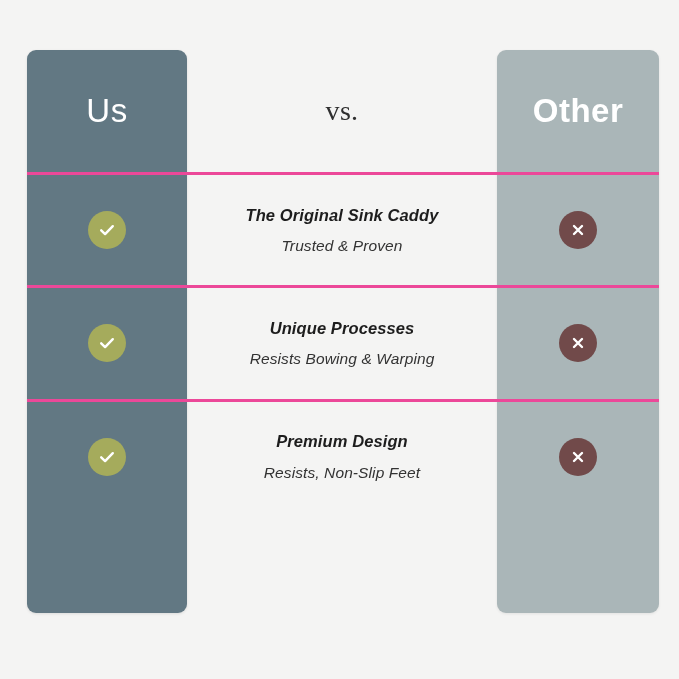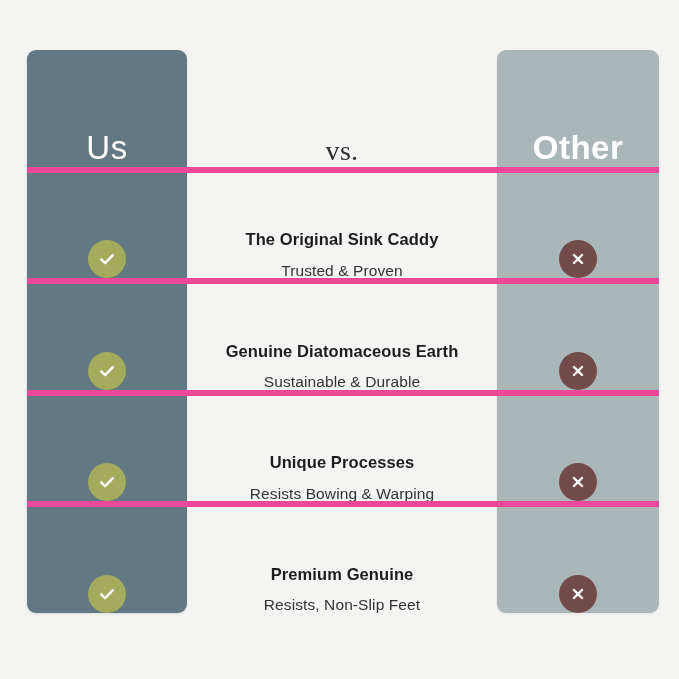--- a/index.html
+++ b/index.html
@@ -50,28 +50,29 @@
     width: 632px;
     height: 563px;
     z-index: 2;
     display: flex;
     flex-direction: column;
   }
 
   .row {
     display: flex;
     flex-direction: row;
-    align-items: flex-end;
+    align-items: center;
   }
   .row-header {
     height: 122px;
   }
   .row-feature {
     height: 110.25px;
-    border-top: 6px solid #ec4899;
+    border-top: 3px solid #ec4899;
+    font-style: italic;
   }
 
   .cell {
     display: flex;
     align-items: center;
     justify-content: center;
     box-sizing: border-box;
   }
   .cell-left  { width: 160px; flex: 0 0 160px; }
   .cell-mid   { flex: 1 1 auto; }
@@ -174,42 +175,20 @@
       </div>
       <div class="cell cell-right">
         <div class="badge badge-no">
           <svg width="20" height="20" viewBox="0 0 20 20" aria-hidden="true">
             <path d="M6 6 L14 14 M14 6 L6 14" fill="none" stroke="#ffffff" stroke-width="2.4" stroke-linecap="round"></path>
           </svg>
         </div>
       </div>
     </div>
 
-    <div class="row row-feature">
-      <div class="cell cell-left">
-        <div class="badge badge-yes">
-          <svg width="20" height="20" viewBox="0 0 20 20" aria-hidden="true">
-            <path d="M4.2 10.3 L8.1 14.1 L15.8 6.2" fill="none" stroke="#ffffff" stroke-width="2.4" stroke-linecap="round" stroke-linejoin="round"></path>
-          </svg>
-        </div>
-      </div>
-      <div class="cell cell-mid">
-        <div class="feature-text">
-          <span class="feature-title">Genuine Diatomaceous Earth</span>
-          <span class="feature-sub">Sustainable &amp; Durable</span>
-        </div>
-      </div>
-      <div class="cell cell-right">
-        <div class="badge badge-no">
-          <svg width="20" height="20" viewBox="0 0 20 20" aria-hidden="true">
-            <path d="M6 6 L14 14 M14 6 L6 14" fill="none" stroke="#ffffff" stroke-width="2.4" stroke-linecap="round"></path>
-          </svg>
-        </div>
-      </div>
-    </div>
 
     <div class="row row-feature">
       <div class="cell cell-left">
         <div class="badge badge-yes">
           <svg width="20" height="20" viewBox="0 0 20 20" aria-hidden="true">
             <path d="M4.2 10.3 L8.1 14.1 L15.8 6.2" fill="none" stroke="#ffffff" stroke-width="2.4" stroke-linecap="round" stroke-linejoin="round"></path>
           </svg>
         </div>
       </div>
       <div class="cell cell-mid">
@@ -230,21 +209,21 @@
     <div class="row row-feature">
       <div class="cell cell-left">
         <div class="badge badge-yes">
           <svg width="20" height="20" viewBox="0 0 20 20" aria-hidden="true">
             <path d="M4.2 10.3 L8.1 14.1 L15.8 6.2" fill="none" stroke="#ffffff" stroke-width="2.4" stroke-linecap="round" stroke-linejoin="round"></path>
           </svg>
         </div>
       </div>
       <div class="cell cell-mid">
         <div class="feature-text">
-          <span class="feature-title">Premium Genuine</span>
+          <span class="feature-title">Premium Design</span>
           <span class="feature-sub">Resists, Non-Slip Feet</span>
         </div>
       </div>
       <div class="cell cell-right">
         <div class="badge badge-no">
           <svg width="20" height="20" viewBox="0 0 20 20" aria-hidden="true">
             <path d="M6 6 L14 14 M14 6 L6 14" fill="none" stroke="#ffffff" stroke-width="2.4" stroke-linecap="round"></path>
           </svg>
         </div>
       </div>

